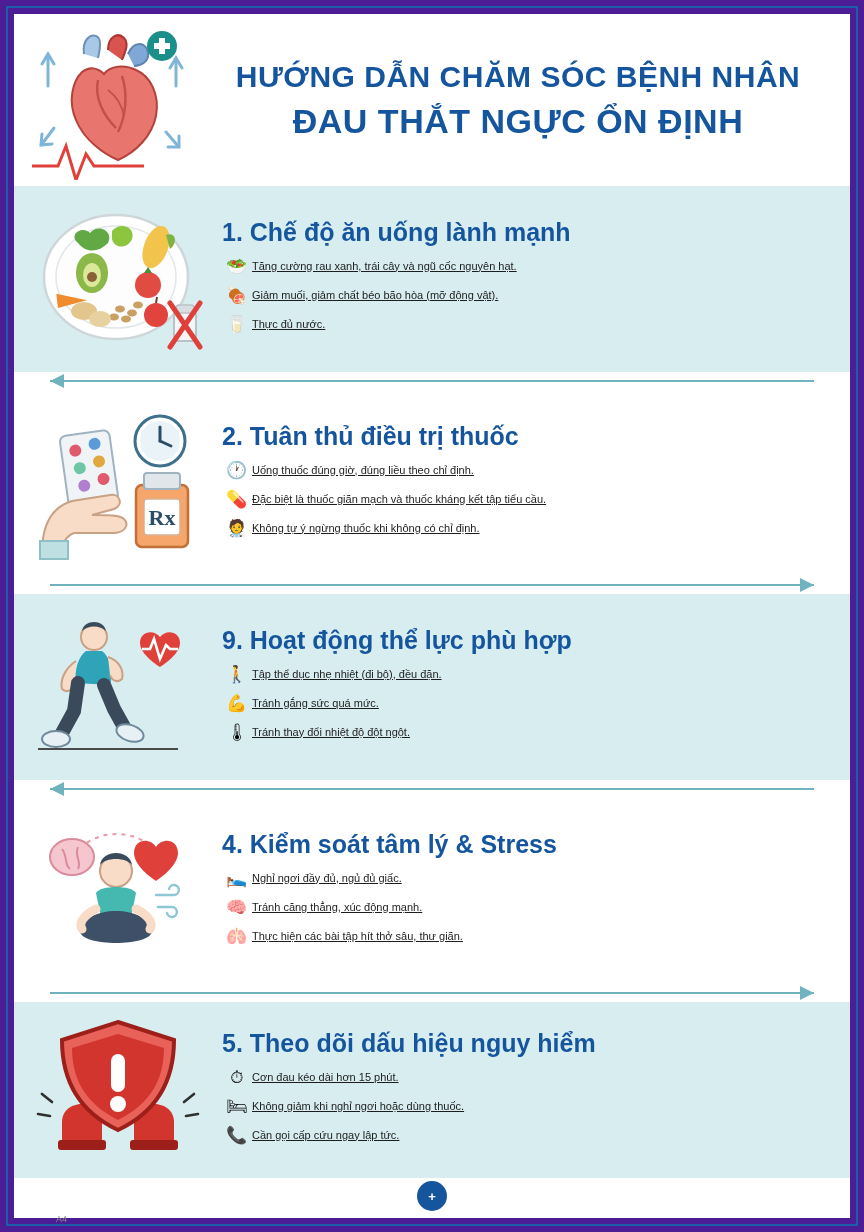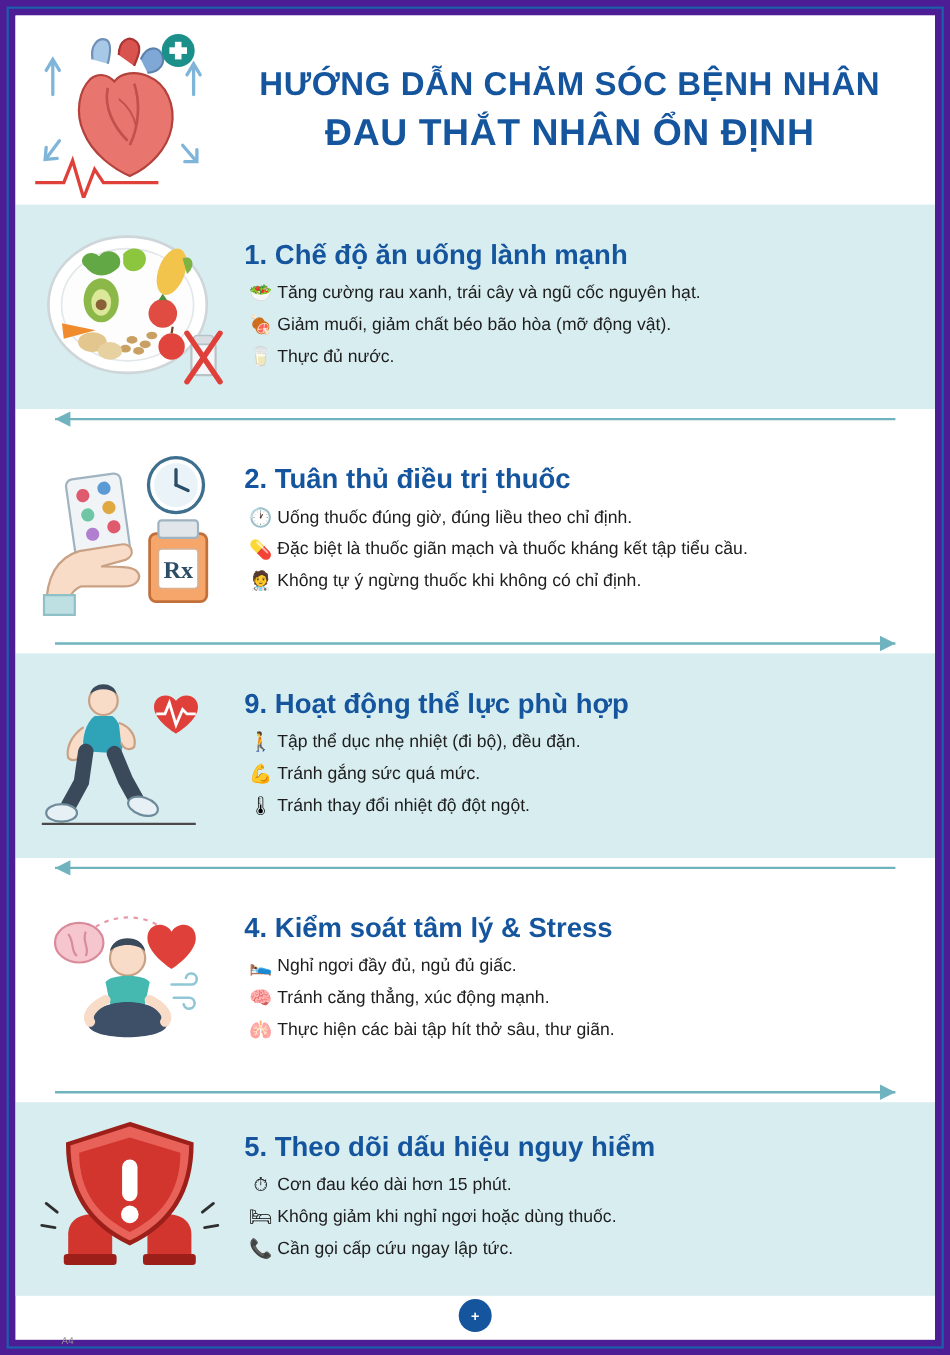--- a/index.html
+++ b/index.html
@@ -125,23 +125,24 @@
     margin-bottom: 6px;
   }
   .bullet-icon {
     width: 30px;
     flex: none;
     font-size: 17px;
     line-height: 23px;
     text-align: center;
   }
   .bullet-text {
-    font-size: 16px;
+    font-size: 11px;
     color: #1d1d1d;
     line-height: 23px;
+    text-decoration: underline;
   }
   
   .arrow-sep {
     position: relative;
     height: 18px;
     background: #ffffff;
   }
   .arrow-sep svg { display: block; }
   
   .footer {
@@ -233,21 +234,21 @@
 
           <polyline points="8,146 34,146 42,126 52,160 62,134 70,146 120,146" fill="none" stroke="#e0403a" stroke-width="3"></polyline>
 
           <circle cx="138" cy="26" r="15" fill="#1b8f8a"></circle>
           <rect x="135" y="18" width="6" height="16" fill="#ffffff"></rect>
           <rect x="130" y="23" width="16" height="6" fill="#ffffff"></rect>
         </svg>
       </div>
       <div class="title-wrap">
         <div class="title-line1">HƯỚNG DẪN CHĂM SÓC BỆNH NHÂN</div>
-        <div class="title-line2">ĐAU THẮT NHÂN ỔN ĐỊNH</div>
+        <div class="title-line2">ĐAU THẮT NGỰC ỔN ĐỊNH</div>
       </div>
     </div>
 
     <div class="section tinted" style="height:186px;">
       <div class="sec-art">
         <svg width="180" height="160" viewBox="0 0 180 160">
           <ellipse cx="88" cy="78" rx="72" ry="62" fill="#ffffff" stroke="#cfd6da" stroke-width="2.5"></ellipse>
           <ellipse cx="88" cy="78" rx="60" ry="51" fill="#fdfdfd" stroke="#e2e7ea" stroke-width="1.5"></ellipse>
 
           <path d="M50,44 C40,36 54,26 62,34 C70,24 86,32 80,44 C70,54 58,54 50,44 Z" fill="#62a844"></path>

